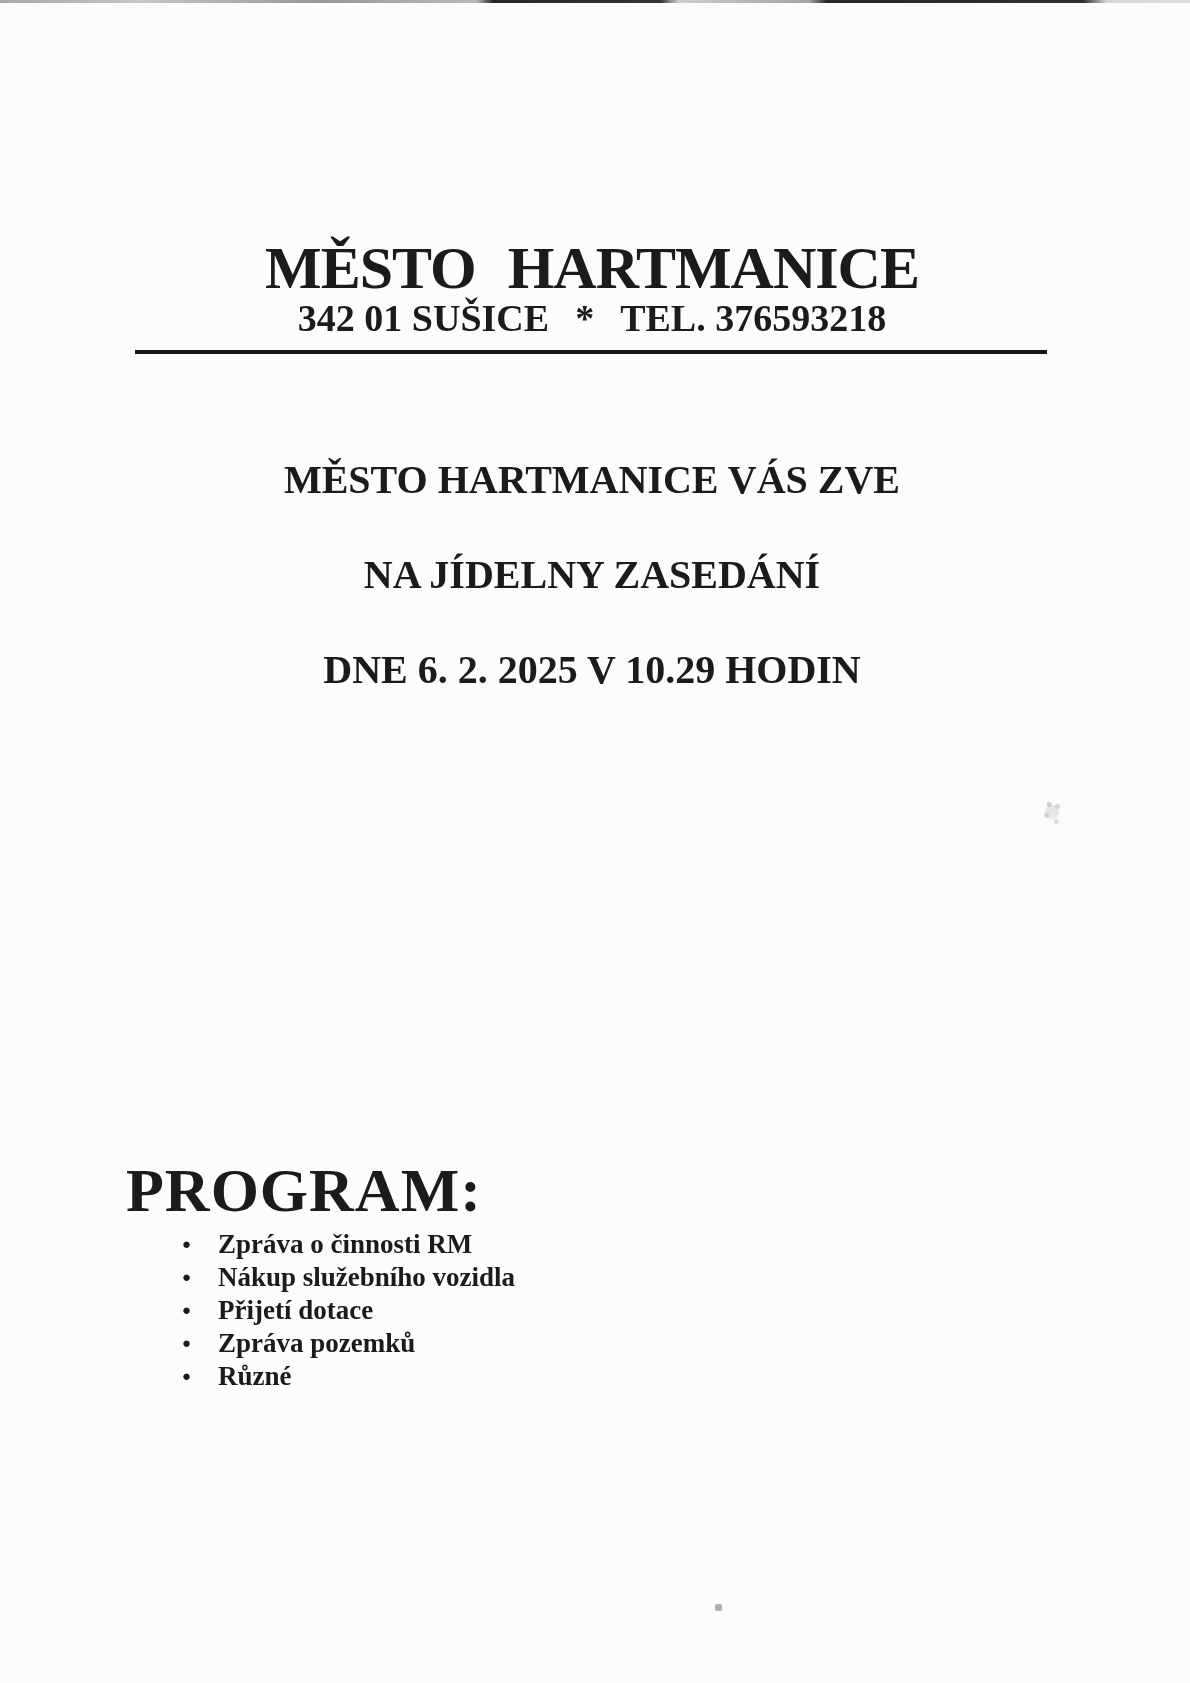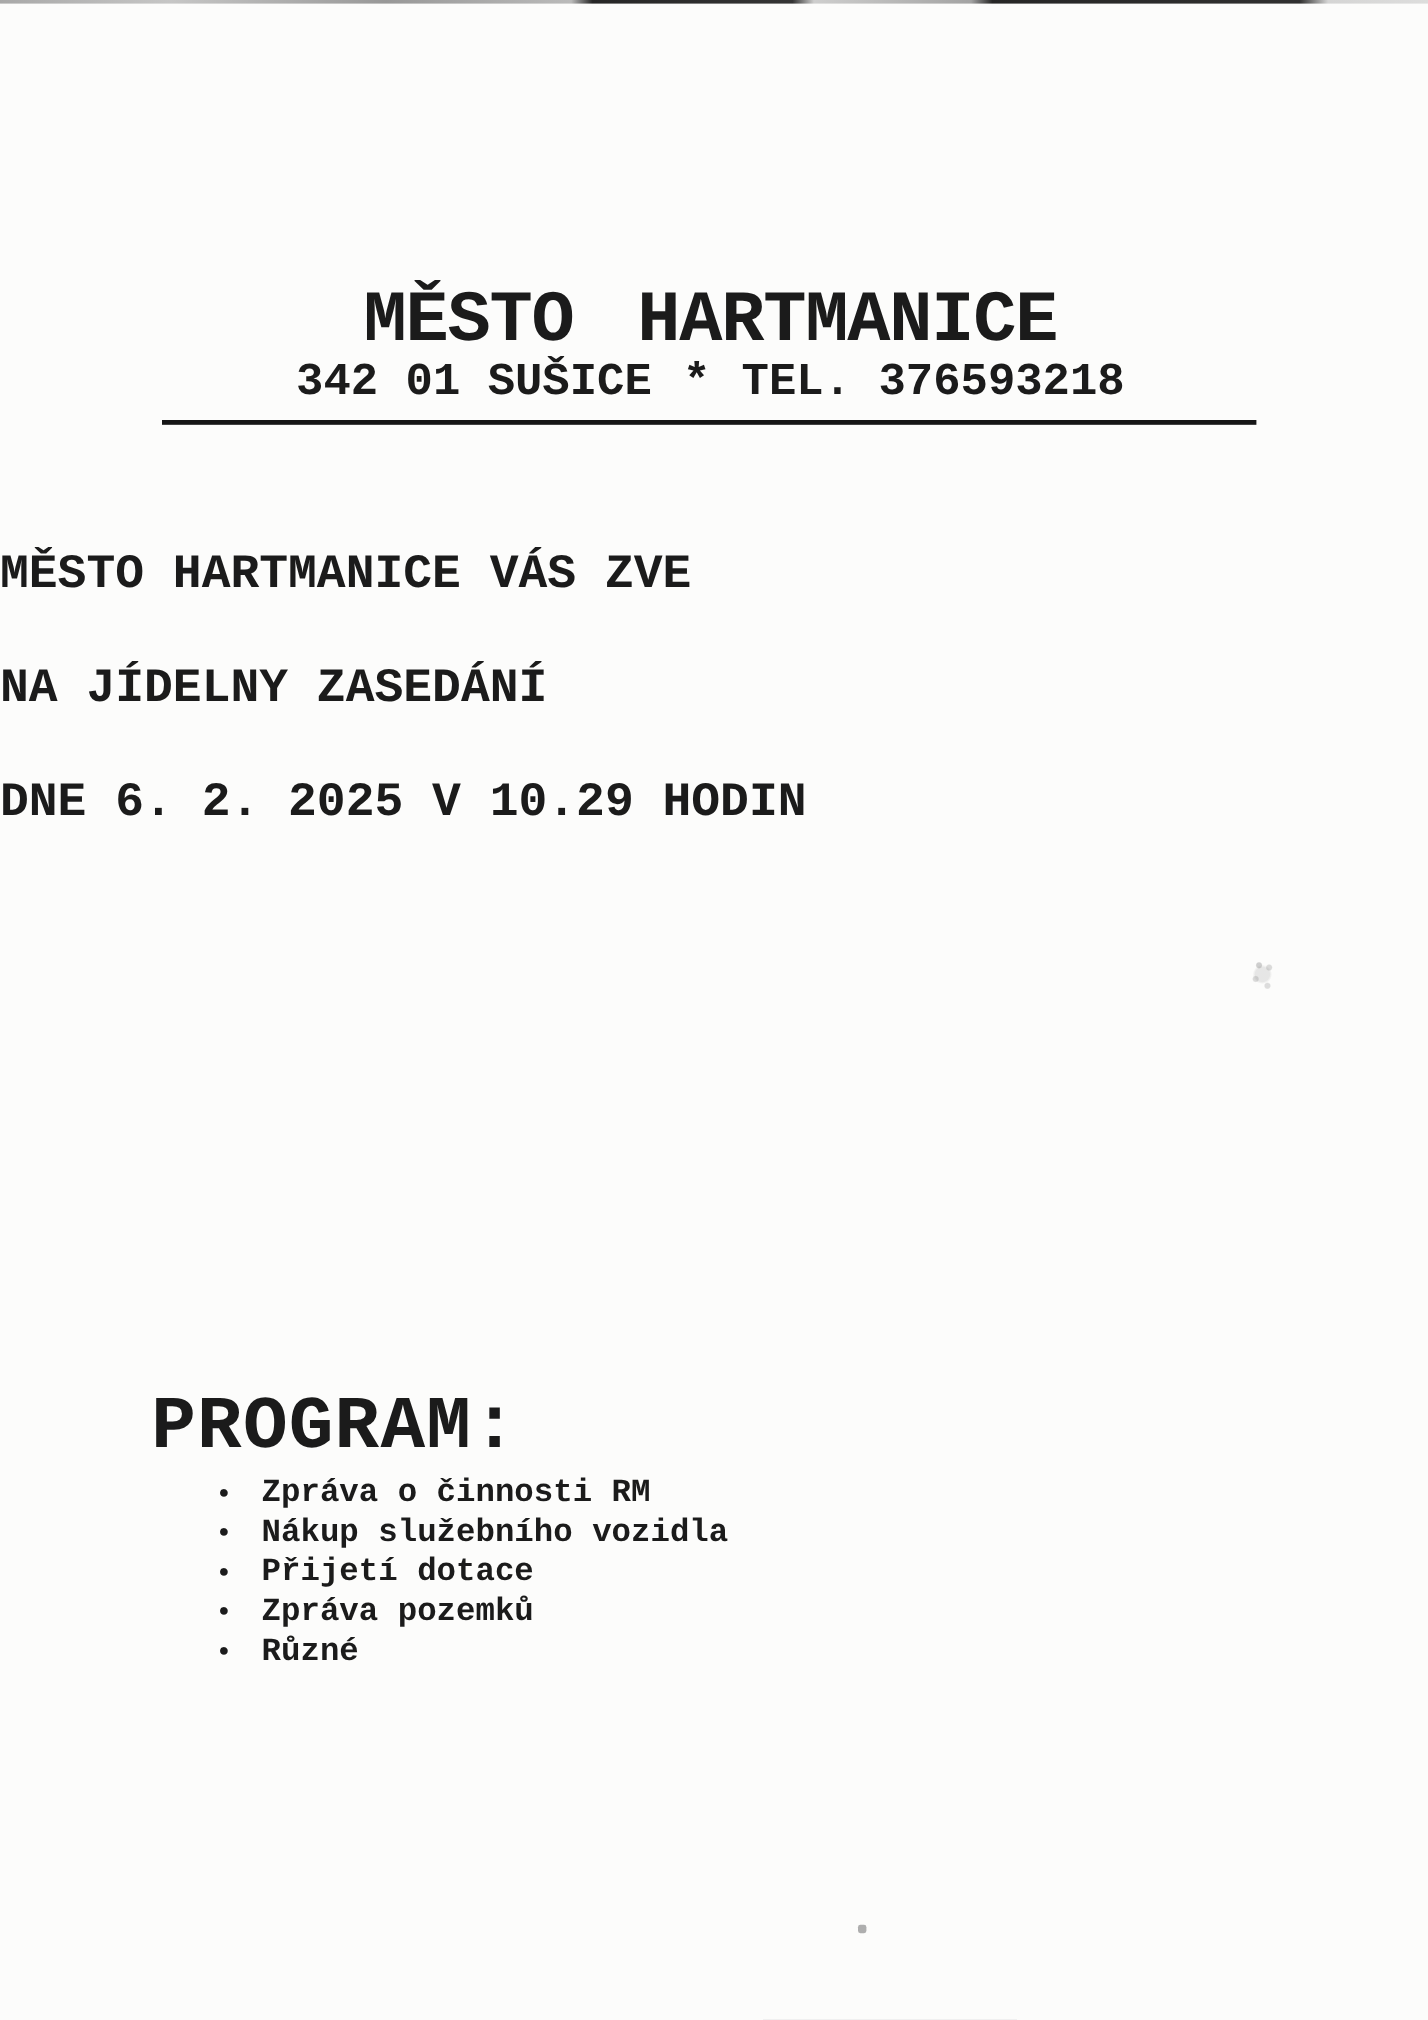--- a/index.html
+++ b/index.html
@@ -7,21 +7,21 @@
     padding: 0;
     background: #e8e8e8;
   }
   .page {
     position: relative;
     width: 1190px;
     height: 1683px;
     margin: 0 auto;
     background: #fcfcfb;
     overflow: hidden;
-    font-family: Liberation Mono, monospace;
+    font-family: Liberation Serif, serif;
     color: #1b1b1b;
   }
 
   
   .scan-line-top {
     position: absolute;
     top: 0; left: 0;
     width: 100%;
     height: 6px;
     background: linear-gradient(90deg,
@@ -91,21 +91,21 @@
     width: 912px;
     height: 4px;
     background: #161616;
   }
 
   
   .invitation {
     position: absolute;
     top: 432px; left: 0;
     width: 1184px;
-    text-align: left;
+    text-align: center;
   }
   .invitation .line {
     height: 95px;
     line-height: 95px;
     font-size: 40px;
     font-weight: bold;
     white-space: nowrap;
   }
 
   

